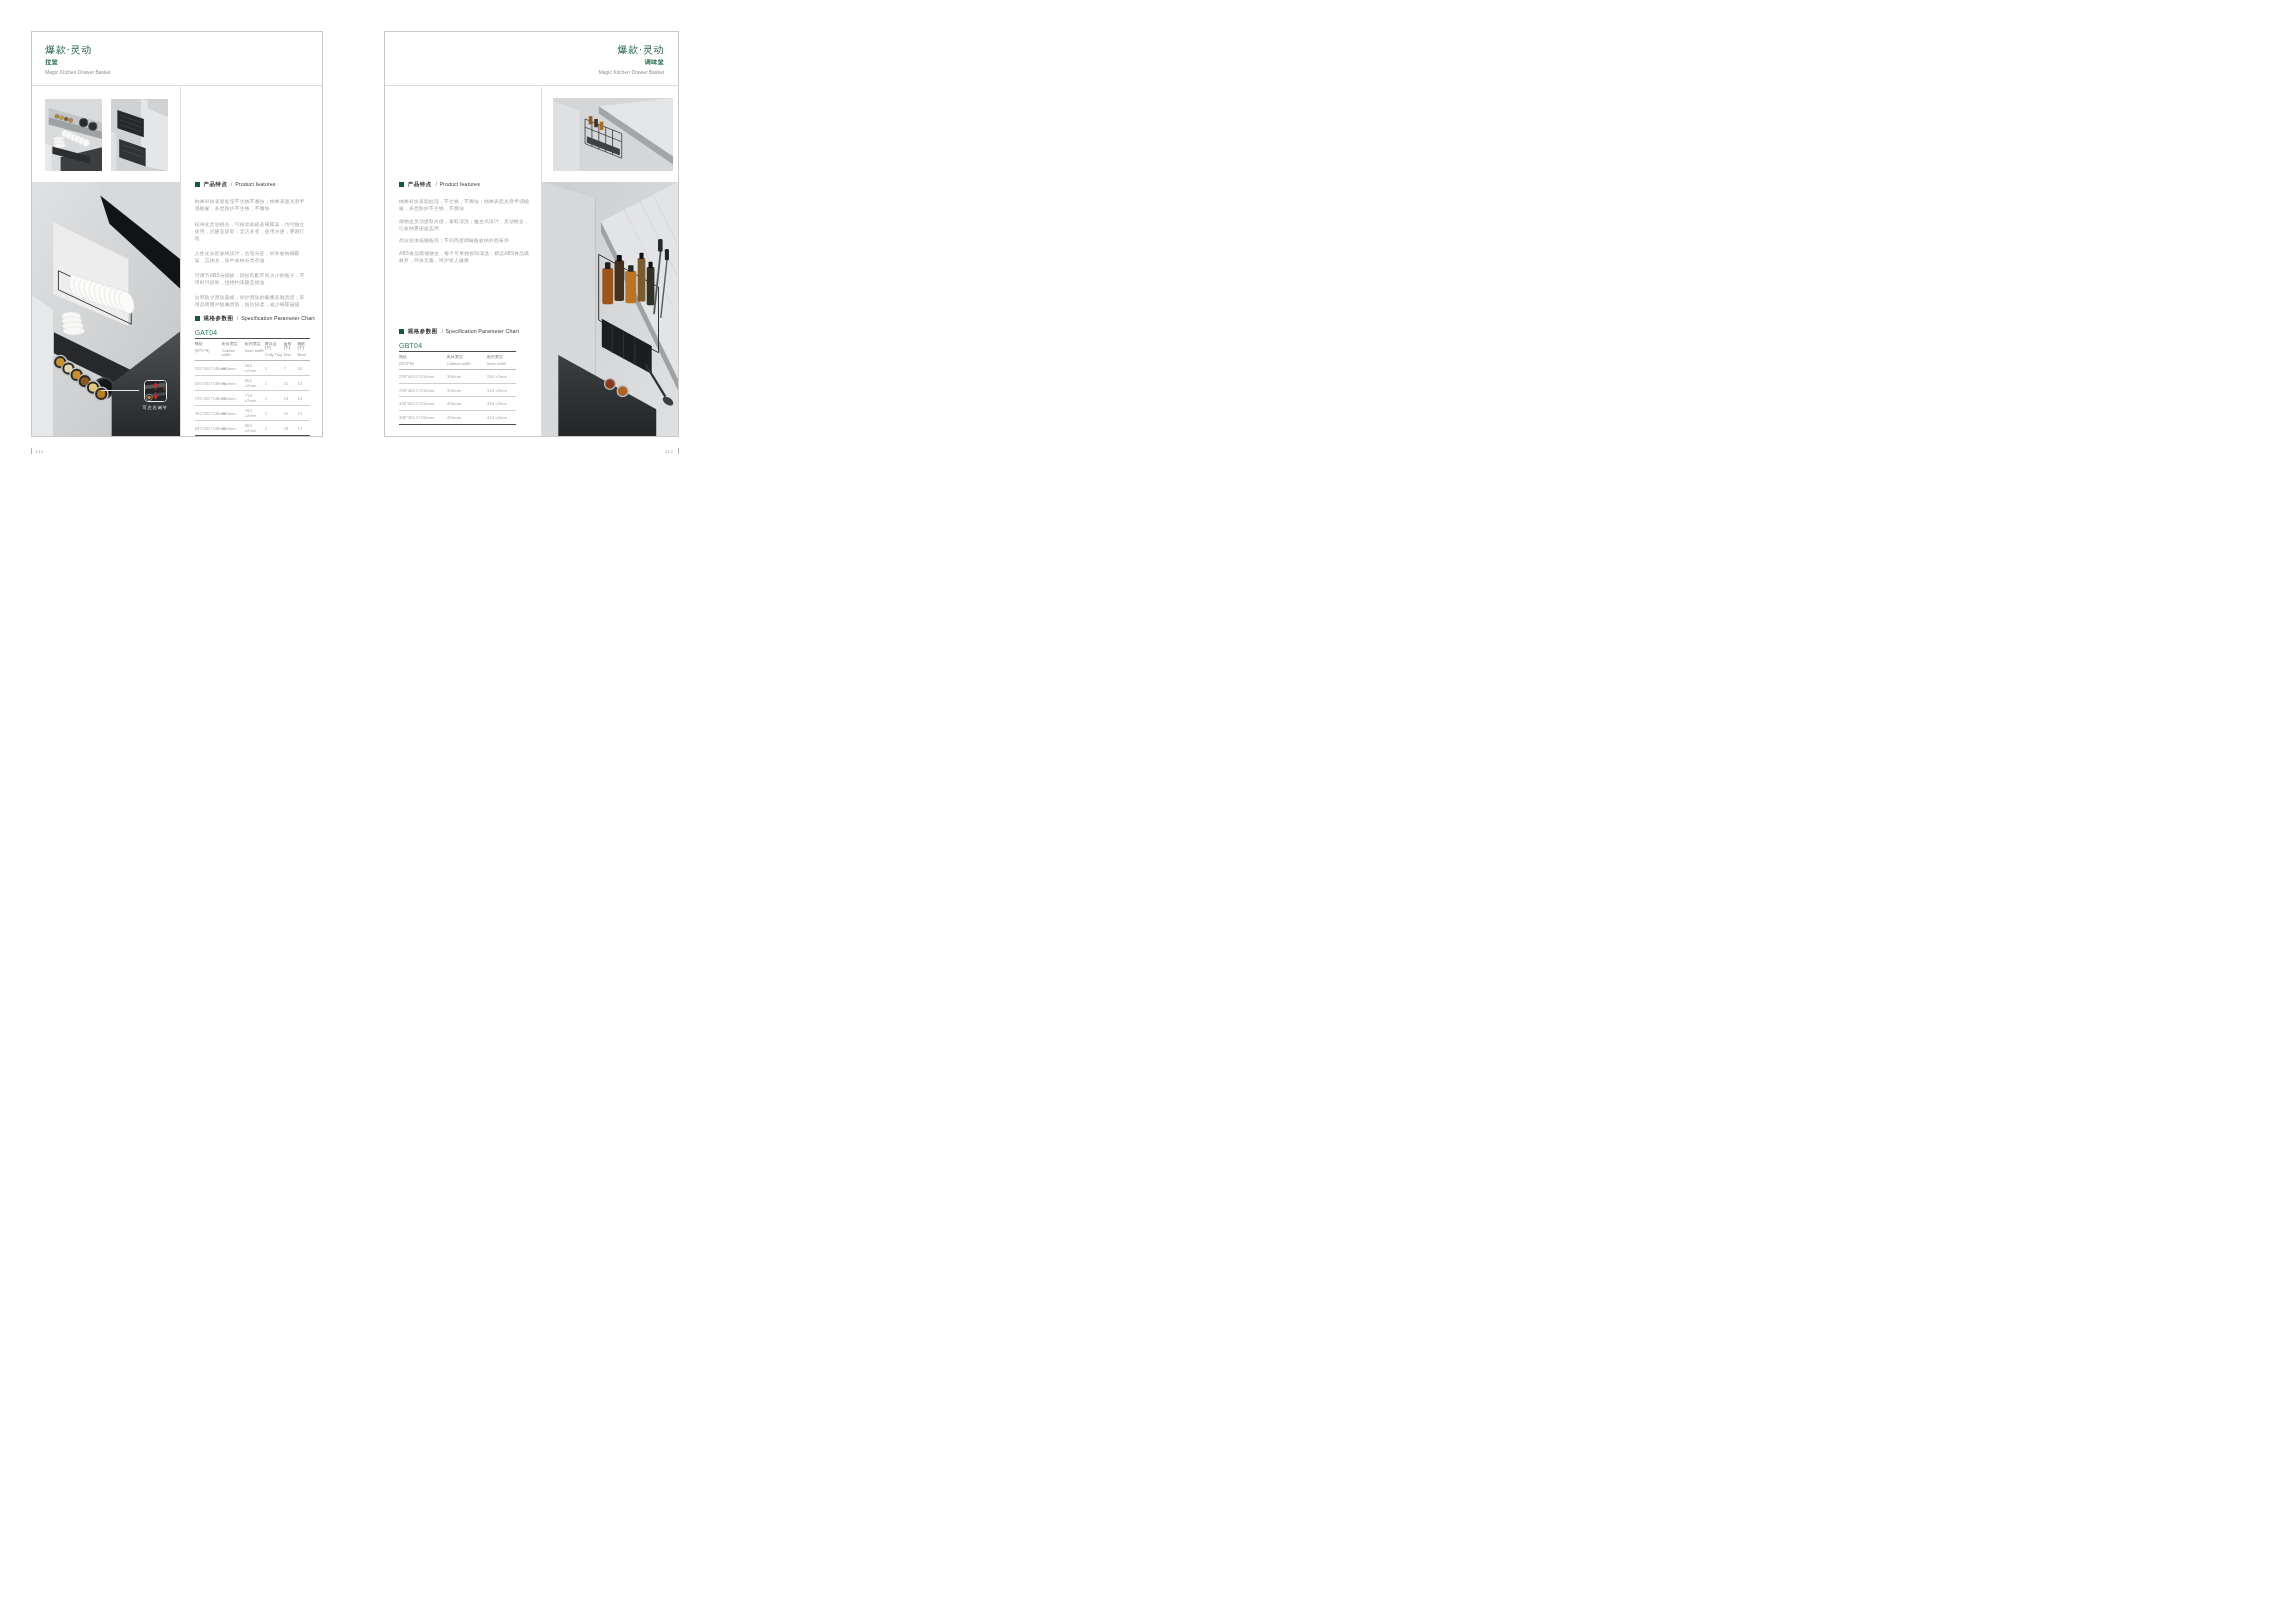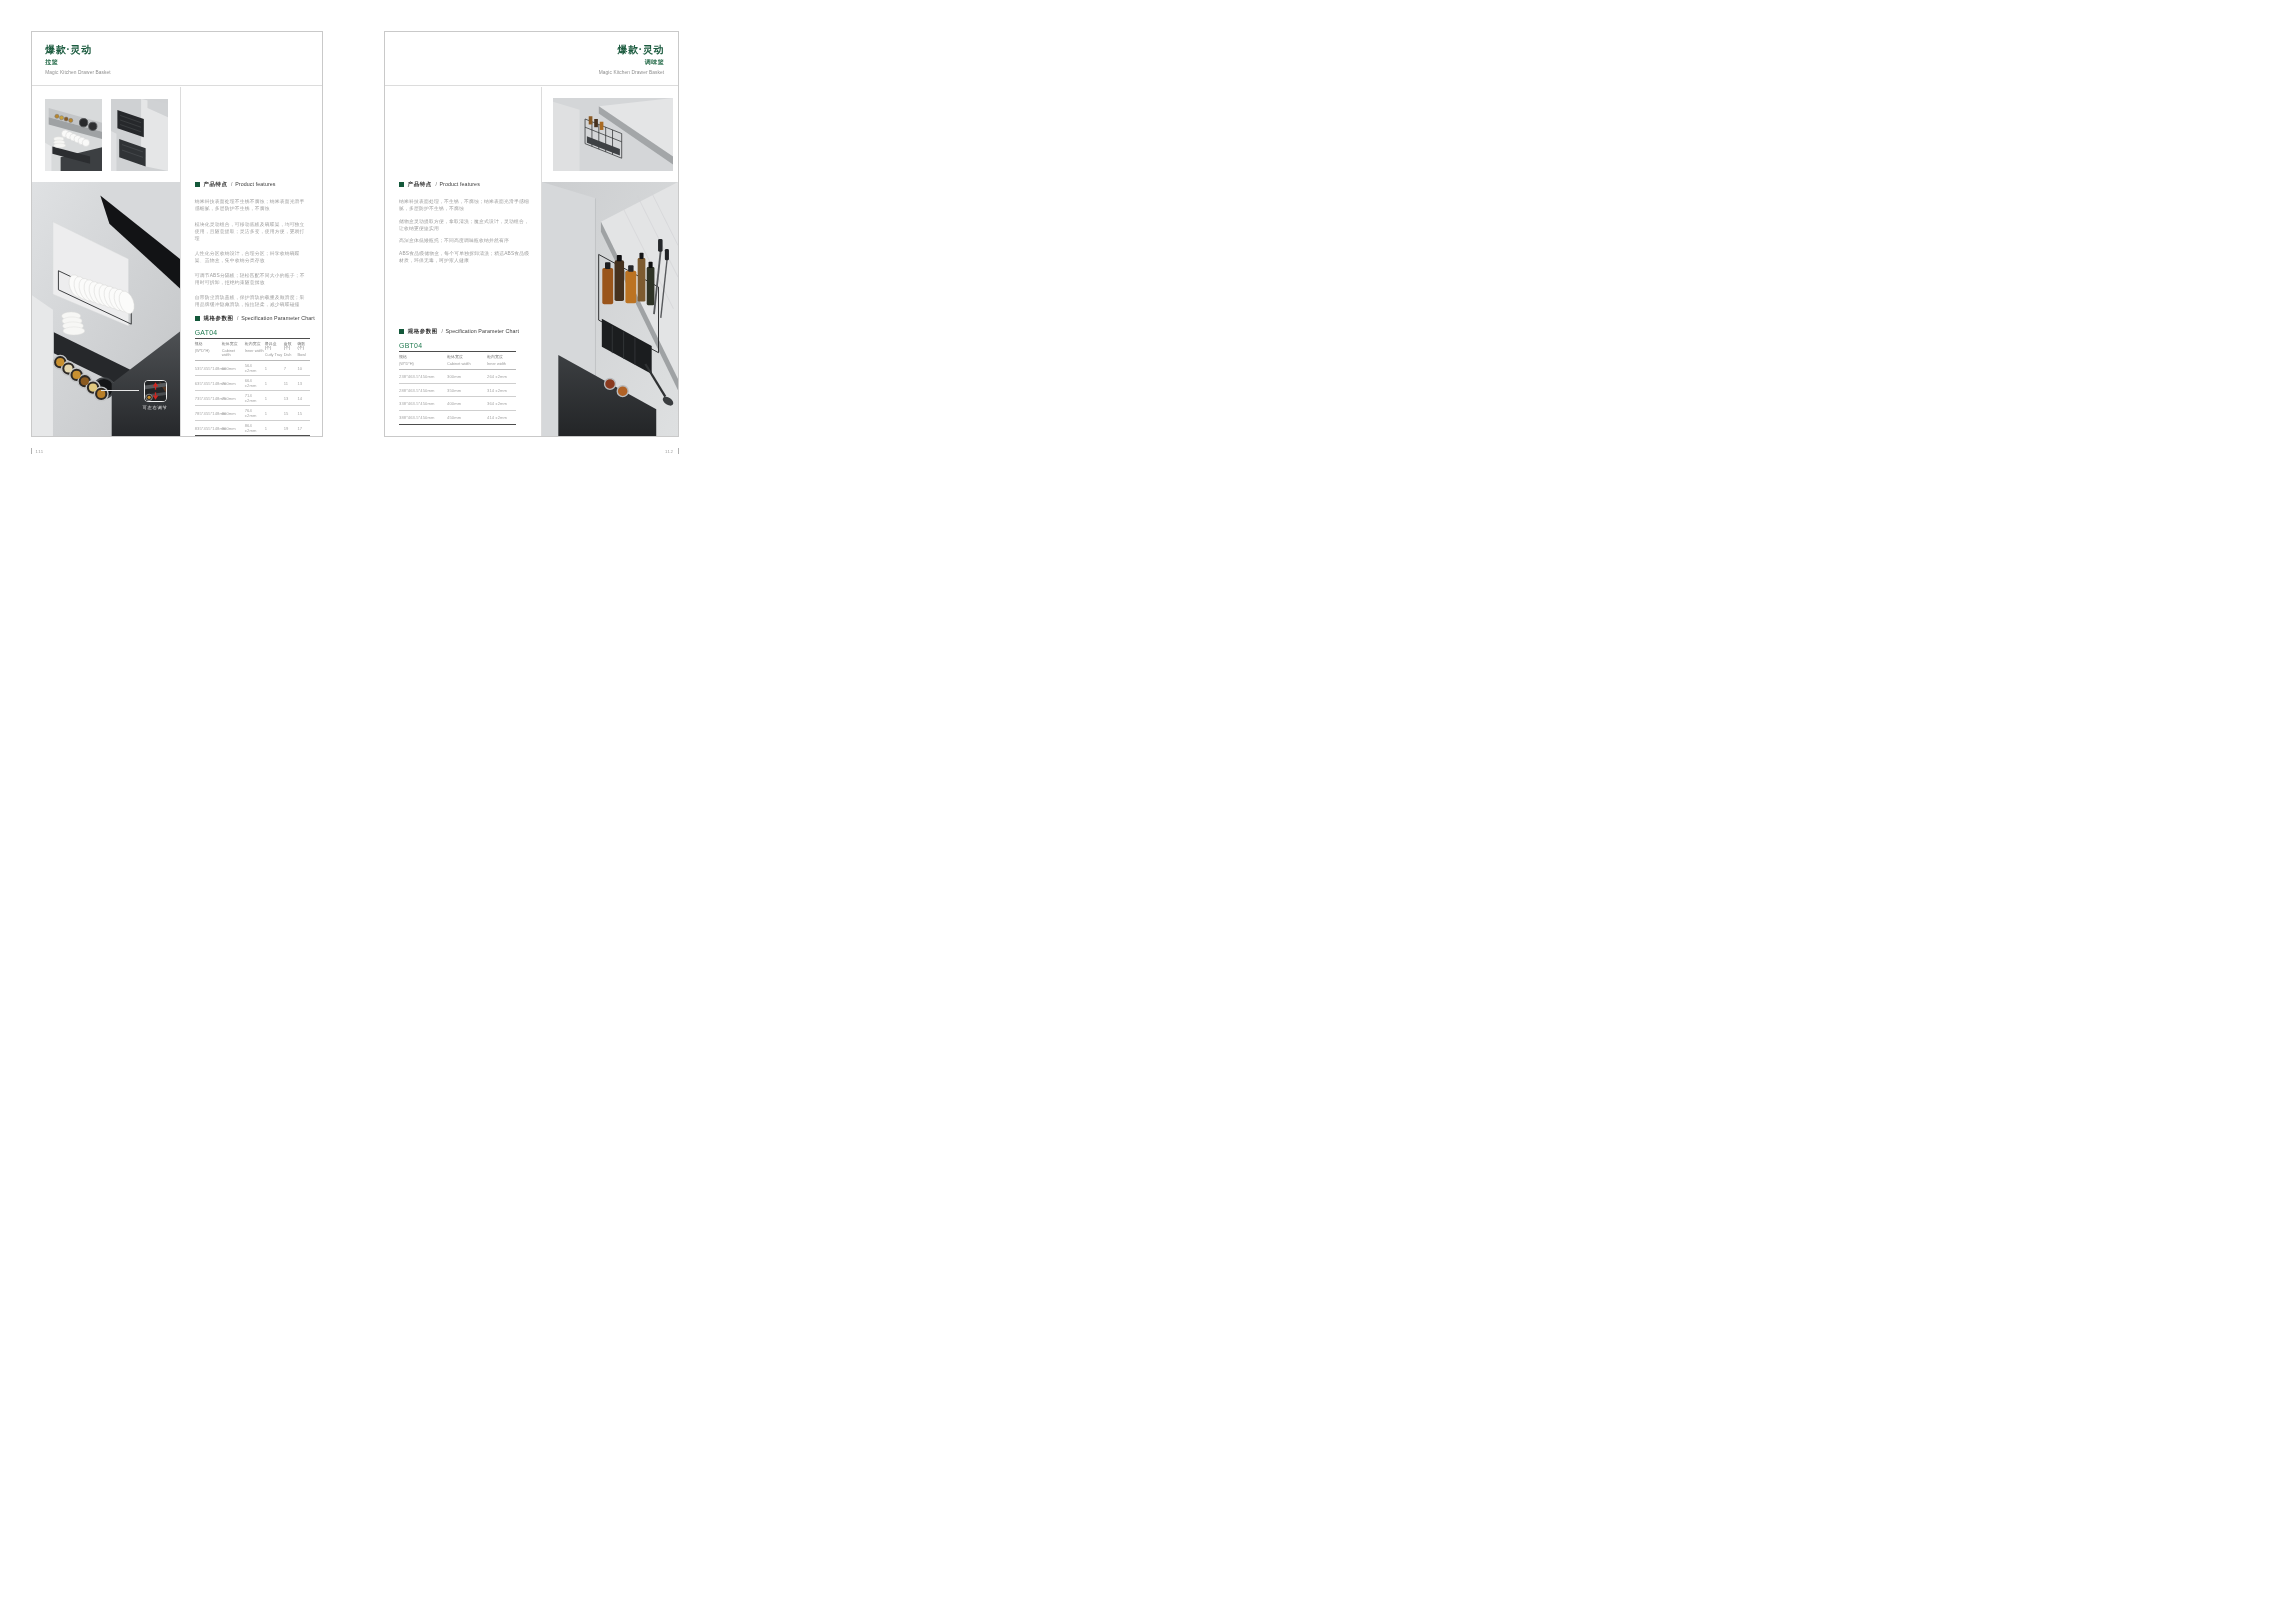--- a/index.html
+++ b/index.html
@@ -7,21 +7,21 @@
         font-family:"Liberation Sans","DejaVu Sans",sans-serif;}
 
   
   .card{position:absolute;top:31px;height:406px;background:#fff;border:0.5px solid #c9c9c9;box-sizing:border-box;}
   .card-left{left:31px;width:292px;}
   .card-right{left:384px;width:295px;}
 
   .card-header{position:absolute;top:0;left:0;right:0;height:54px;border-bottom:0.5px solid #dcdcdc;box-sizing:border-box;}
   .hdr-l{padding:12px 0 0 13.2px;}
   .hdr-r{padding:12px 13.7px 0 0;text-align:right;}
-  .title{margin:0;font-size:10px;font-weight:700;color:#1d5c40;letter-spacing:0.7px;line-height:11.4px;}
+  .title{margin:0;font-size:10px;font-weight:400;color:#1d5c40;letter-spacing:0.7px;line-height:11.4px;}
   .subtitle-cn{font-size:6px;font-weight:700;color:#256b49;margin-top:2.7px;letter-spacing:0.5px;}
   .subtitle-en{font-size:4.8px;color:#8f8f8f;margin-top:2.7px;letter-spacing:0.1px;}
 
   
   .photo-col{position:absolute;left:0;top:55px;width:149px;bottom:0;border-right:0.5px solid #dcdcdc;box-sizing:border-box;}
   .photo-col-r{position:absolute;right:0;top:55px;width:137px;bottom:0;border-left:0.5px solid #dcdcdc;box-sizing:border-box;}
   .thumb{position:absolute;top:12px;overflow:hidden;}
   .thumb-1{left:13.2px;width:57px;height:72px;}
   .thumb-2{left:79px;width:57px;height:72px;}
   .thumb-r{position:absolute;top:11px;left:10.5px;width:120px;height:73px;overflow:hidden;}

